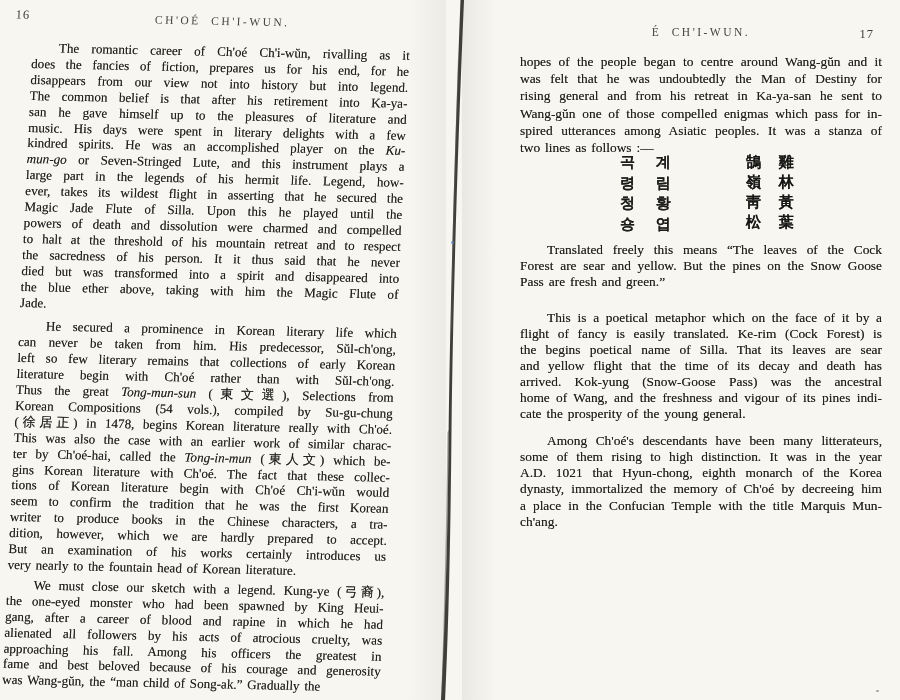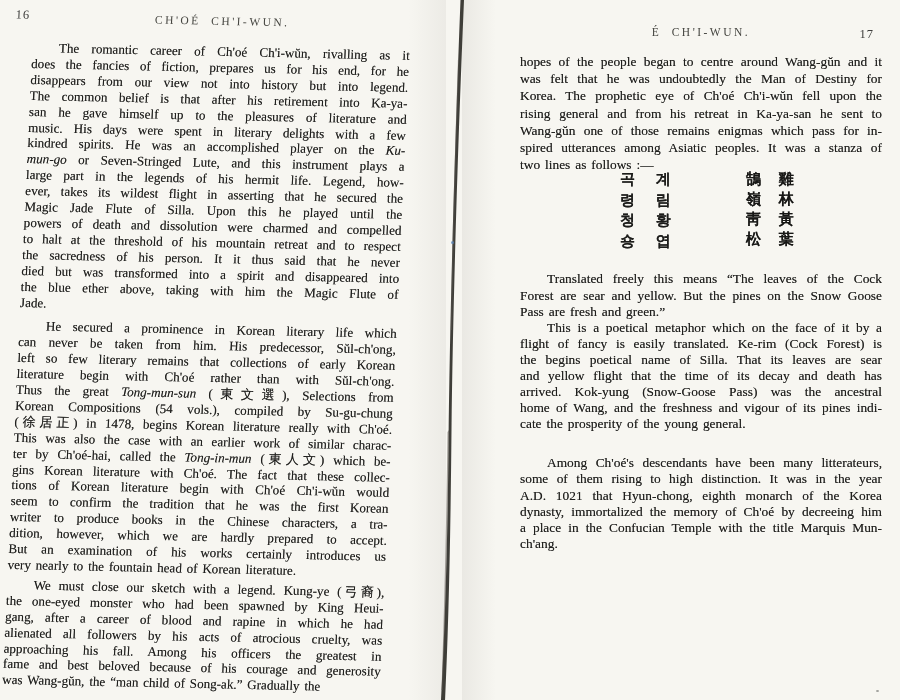--- a/index.html
+++ b/index.html
@@ -45,25 +45,25 @@
   .page-left .line{font-size:13.1px;line-height:15.9px;word-spacing:1.5px;}
   .page-left .p1{margin-top:17px;}
   .page-left .p2{margin-top:8px;}
   .page-left .p3{margin-top:4px;}
 
   
   .page-right .line{font-size:13.4px;line-height:16.1px;word-spacing:1.6px;}
   .page-right .p1{margin-top:15px;}
   .page-right .p1 .line{line-height:17.2px;}
   .page-right .pT{margin-top:8px;}
-  .page-right .pThis{margin-top:0;}
-  .page-right .pAmong{margin-top:23px;}
+  .page-right .pThis{margin-top:19px;}
+  .page-right .pAmong{margin-top:11px;}
 
   
-  .verse{position:relative;height:82px;margin-top:-4px;margin-bottom:20px;}
+  .verse{position:relative;height:82px;margin-top:-4px;margin-bottom:8px;}
   .verse-col{position:absolute;top:0;}
   .verse-row{white-space:nowrap;}
   .verse-hangul{left:100px;font-size:15px;font-weight:bold;line-height:20.5px;
     word-spacing:17px;color:#1c1c1a;text-shadow:0 0 .4px rgba(0,0,0,.6);}
   .verse-hanja{left:226px;font-size:15px;font-weight:bold;line-height:20px;
     word-spacing:14px;color:#171715;text-shadow:0 0 .5px rgba(0,0,0,.6);}
 
   .gutter-svg{position:absolute;left:0;top:0;pointer-events:none;}
   .artifact-dot{position:absolute;border-radius:50%;}
 </style>
@@ -128,23 +128,22 @@
       </div>
   </div>
 
   <div class="page page-right">
     <div class="folio folio-right">17</div>
     <div class="running-head rh-right">É CH'I-WUN.</div>
     <div class="textblock" id="right-top">
         <div class="para p1">
           <div class="line">hopes of the people began to centre around Wang-gŭn and it</div>
           <div class="line">was felt that he was undoubtedly the Man of Destiny for</div>
-          <div class="line">Korea. The prophetic eye of Ch'oé Ch'i-wŭn fell upon the</div>
           <div class="line">rising general and from his retreat in Ka-ya-san he sent to</div>
-          <div class="line">Wang-gŭn one of those remains enigmas which pass for in-</div>
+          <div class="line">Wang-gŭn one of those compelled enigmas which pass for in-</div>
           <div class="line">spired utterances among Asiatic peoples. It was a stanza of</div>
           <div class="line last">two lines as follows :—</div>
         </div>
       </div>
     <div class="verse">
       <div class="verse-col verse-hangul" id="verse-hangul">
           <div class="verse-row">곡 계</div>
           <div class="verse-row">령 림</div>
           <div class="verse-row">청 황</div>
           <div class="verse-row">숑 엽</div>

